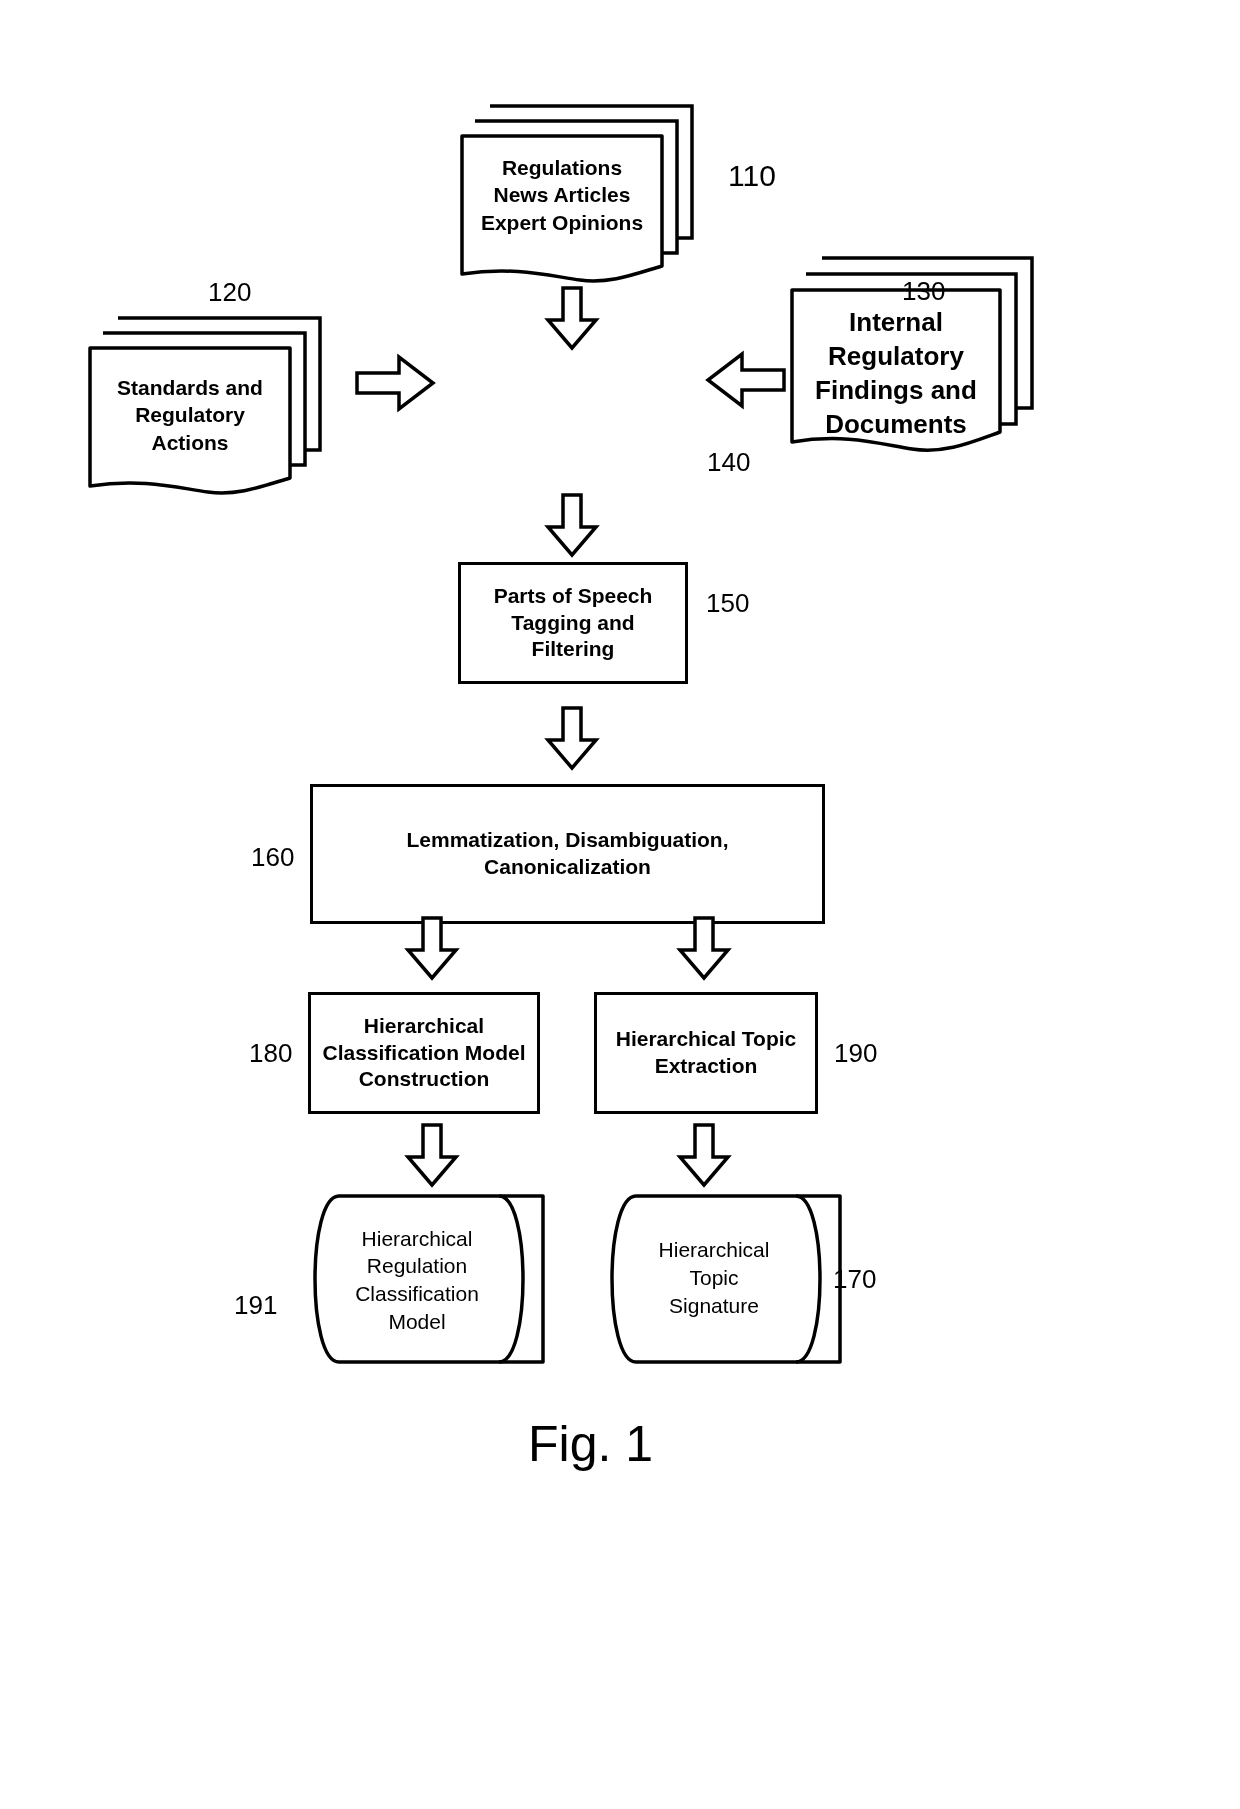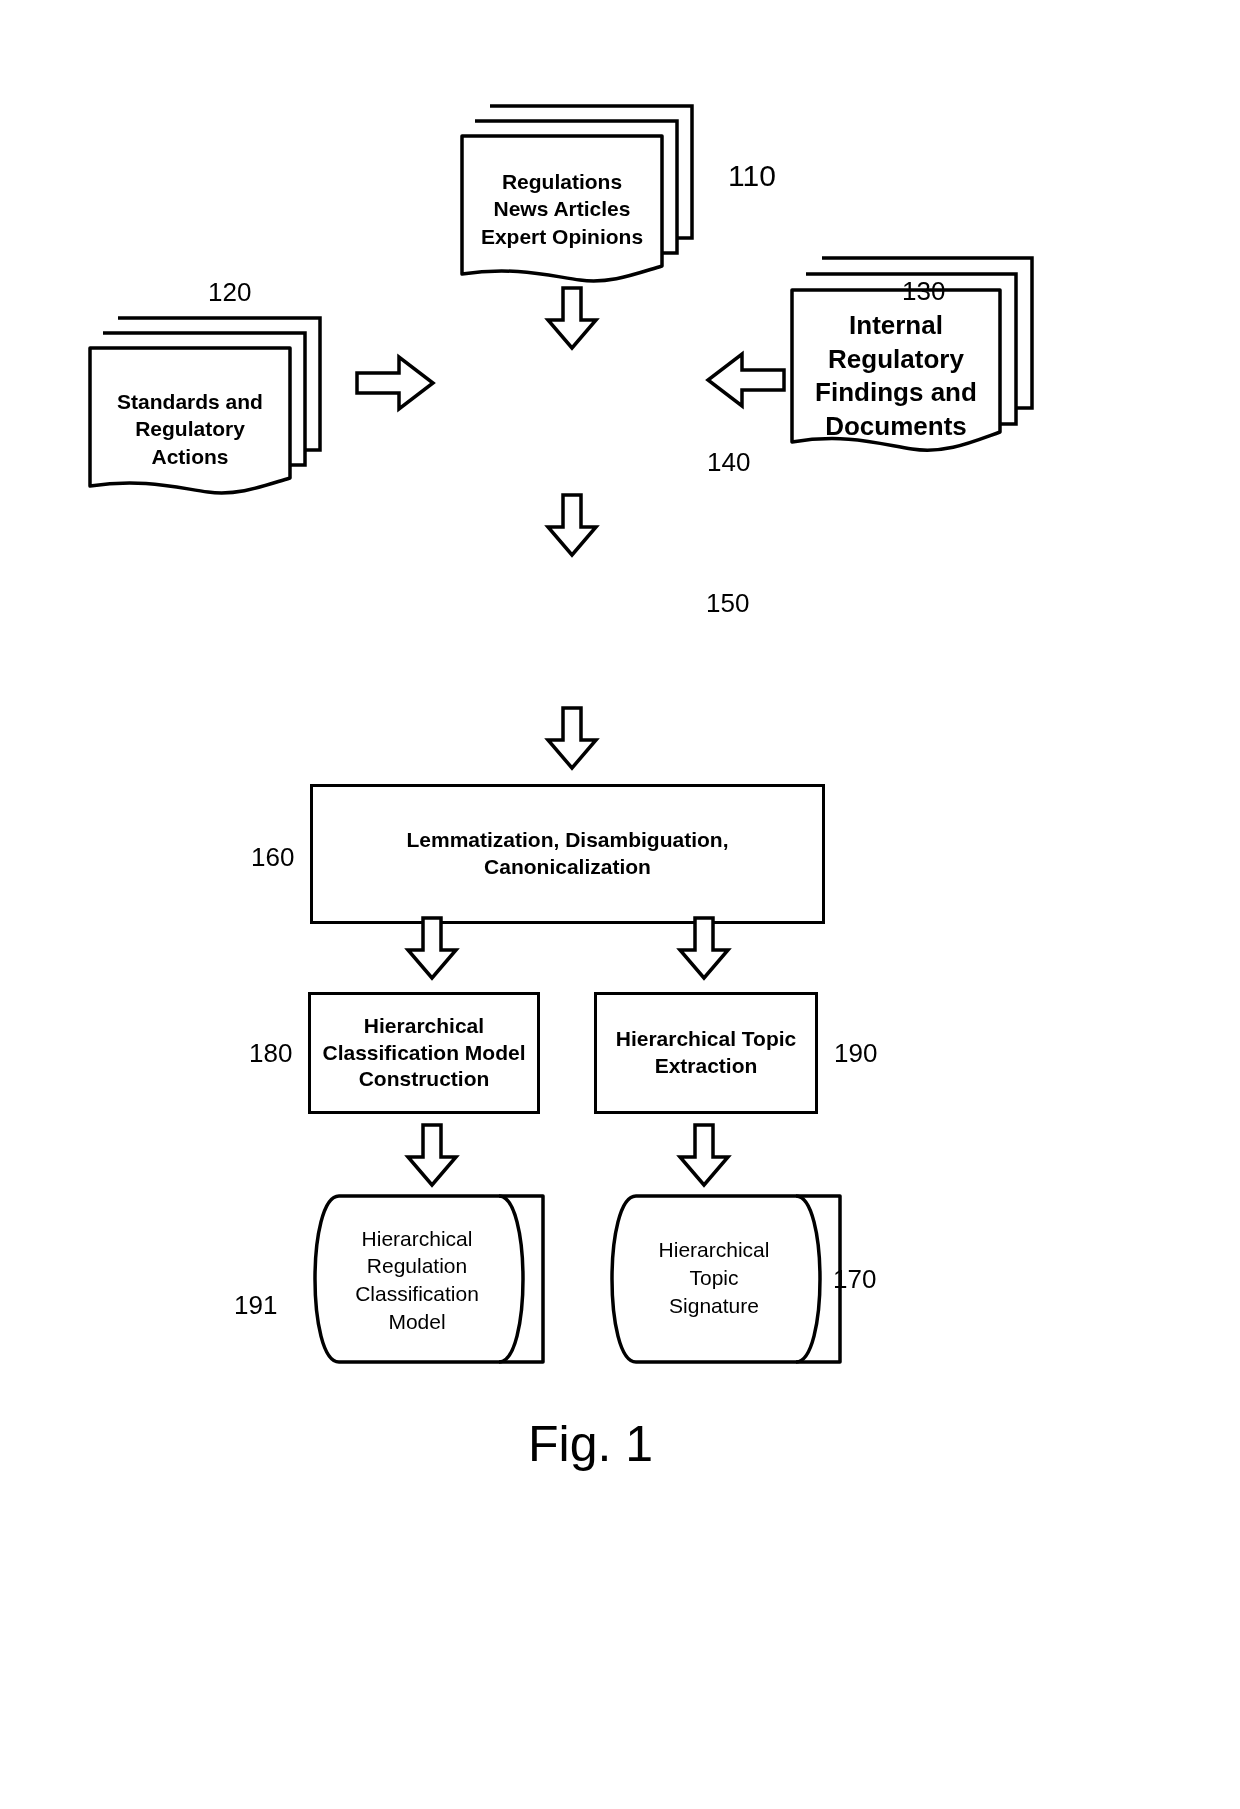--- a/index.html
+++ b/index.html
@@ -43,21 +43,21 @@
   .docstack {
     position: absolute;
   }
   .docstack svg, .cyl svg, .arrow svg {
     display: block;
     overflow: visible;
   }
   .doclabel {
     position: absolute;
     display: flex;
-    align-items: flex-end;
+    align-items: center;
     justify-content: center;
     text-align: center;
     font-weight: bold;
     color: #000;
     line-height: 1.3;
   }
   .cyl {
     position: absolute;
   }
   .cyllabel {
@@ -148,20 +148,25 @@
   </div>
 
   <div class="refnum" style="left:707px; top:447px; font-size:26px;">140</div>
 
   <div class="arrow" style="left:546px; top:495px; width:52px; height:62px;">
     <svg width="52" height="62" viewBox="0 0 52 62">
       <path d="M17 0 H35 V32 H50 L26 60 L2 32 H17 Z" fill="#fff" stroke="#000" stroke-width="3.5" stroke-linejoin="miter"></path>
     </svg>
   </div>
 
+  <div class="node procbox" style="left:458px; top:562px; width:230px; height:122px; font-size:21px;">
+    <span style="white-space:pre-line;">Parts of Speech
+Tagging and
+Filtering</span>
+  </div>
   <div class="refnum" style="left:706px; top:588px; font-size:26px;">150</div>
 
   <div class="arrow" style="left:546px; top:708px; width:52px; height:62px;">
     <svg width="52" height="62" viewBox="0 0 52 62">
       <path d="M17 0 H35 V32 H50 L26 60 L2 32 H17 Z" fill="#fff" stroke="#000" stroke-width="3.5" stroke-linejoin="miter"></path>
     </svg>
   </div>
 
   <div class="node procbox" style="left:310px; top:784px; width:515px; height:140px; font-size:21px;">
     <span style="white-space:pre-line;">Lemmatization, Disambiguation,

